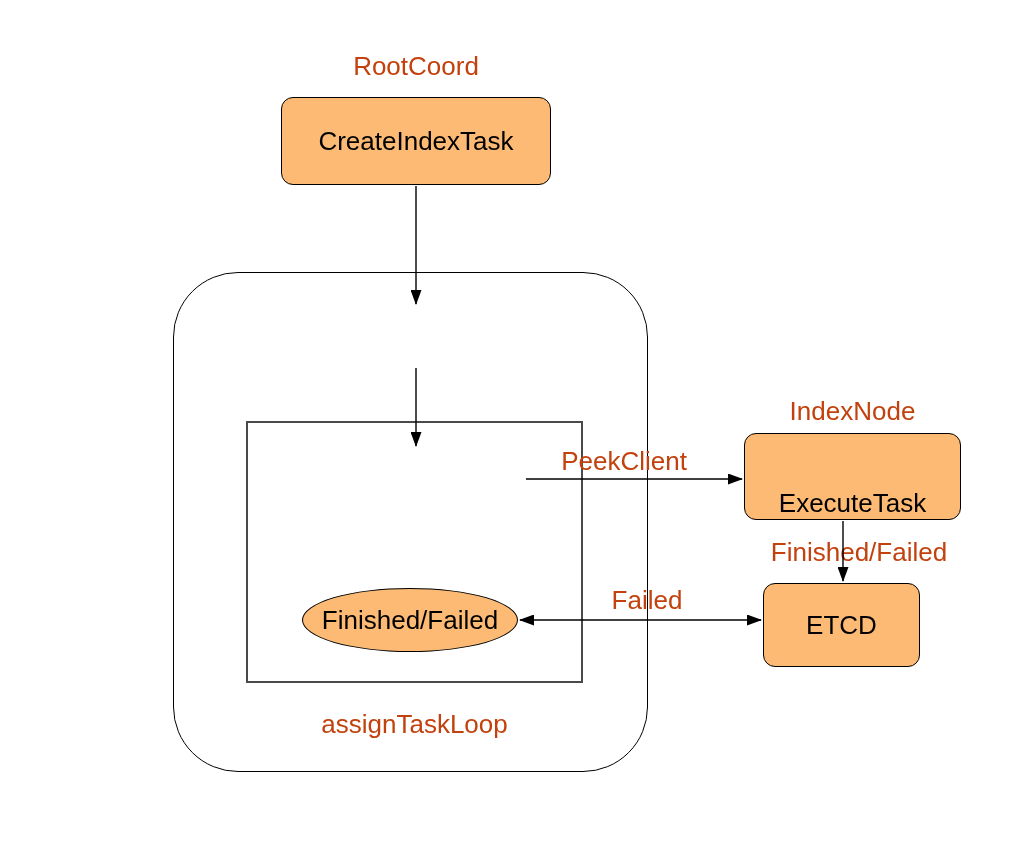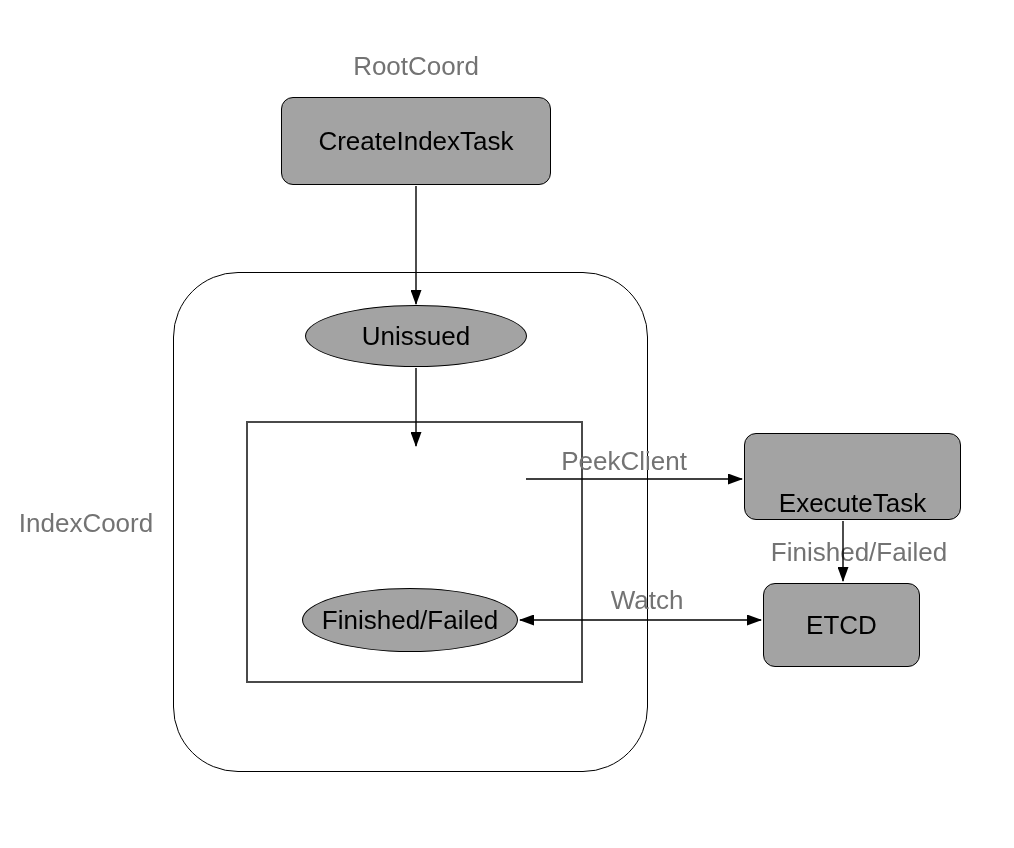--- a/index.html
+++ b/index.html
@@ -15,25 +15,25 @@
     font-family: "Liberation Sans", sans-serif;
     color: #000000;
     overflow: hidden;
   }
   .lbl {
     position: absolute;
     font-size: 26px;
     line-height: 30px;
     text-align: center;
     white-space: nowrap;
-    color: #737373;
+    color: #c2410c;
   }
   .node {
     position: absolute;
-    background: #a3a3a3;
+    background: #fdba74;
     border: 1.4px solid #000000;
     display: flex;
     align-items: center;
     justify-content: center;
     font-size: 26px;
     white-space: nowrap;
     box-sizing: border-box;
   }
   .rbox { border-radius: 12px; }
   .ellipse { border-radius: 50%; }
@@ -64,46 +64,44 @@
 </style>
 </head>
 <body>
 
 <div class="canvas">
 
   <div class="group-outer"></div>
   <div class="group-inner"></div>
 
   <div class="lbl" style="left:281px; top:51px; width:270px;">RootCoord</div>
-  <div class="lbl" style="left:0px; top:508px; width:172px;">IndexCoord</div>
+  <div class="lbl" style="left:744px; top:396px; width:217px;">IndexNode</div>
+  <div class="lbl" style="left:246px; top:709px; width:337px;">assignTaskLoop</div>
 
   <div class="node rbox" style="left:281px; top:97px; width:270px; height:88px;">
     <span>CreateIndexTask</span>
   </div>
 
-  <div class="node ellipse" style="left:305px; top:305px; width:222px; height:62px;">
-    <span>Unissued</span>
-  </div>
 
 
   <div class="node ellipse" style="left:302px; top:588px; width:216px; height:64px;">
     <span>Finished/Failed</span>
   </div>
 
   <div class="node rbox" style="left:744px; top:433px; width:217px; height:87px;align-items:flex-end;">
     <span>ExecuteTask</span>
   </div>
 
   <div class="node rbox" style="left:763px; top:583px; width:157px; height:84px;">
     <span>ETCD</span>
   </div>
 
   <div class="lbl" style="left:550px; top:446px; width:148px;">PeekClient</div>
   <div class="lbl" style="left:744px; top:537px; width:230px;">Finished/Failed</div>
-  <div class="lbl" style="left:584px; top:585px; width:126px;">Watch</div>
+  <div class="lbl" style="left:584px; top:585px; width:126px;">Failed</div>
 
   <svg class="edges-svg" viewBox="0 0 1014 848">
     <defs>
       <marker id="arrow" markerUnits="userSpaceOnUse" markerWidth="15" markerHeight="11" refX="14" refY="5.5" orient="auto-start-reverse">
         <path d="M0,0 L15,5.5 L0,11 Z" fill="#000000"></path>
       </marker>
     </defs>
     <line x1="416" y1="186" x2="416" y2="304" stroke="#000000" stroke-width="1.4" marker-end="url(#arrow)"></line>
     <line x1="416" y1="368" x2="416" y2="446" stroke="#000000" stroke-width="1.4" marker-end="url(#arrow)"></line>
     <line x1="526" y1="479" x2="742" y2="479" stroke="#000000" stroke-width="1.4" marker-end="url(#arrow)"></line>

